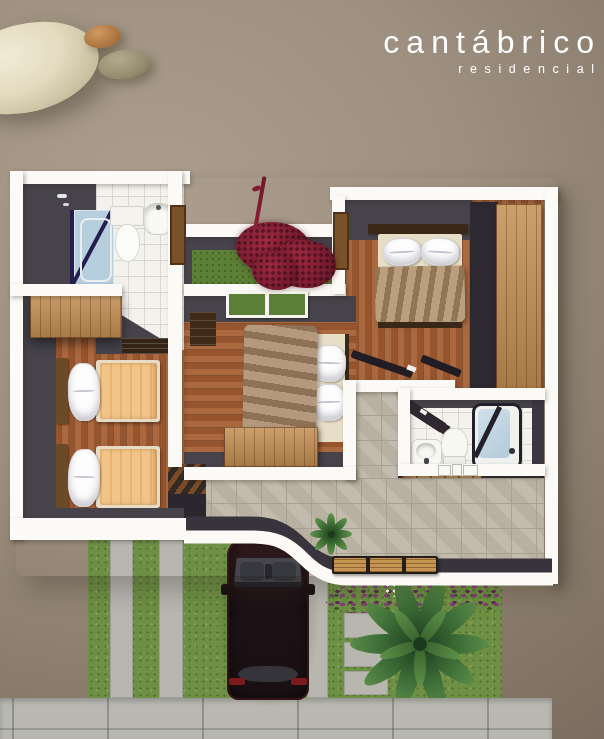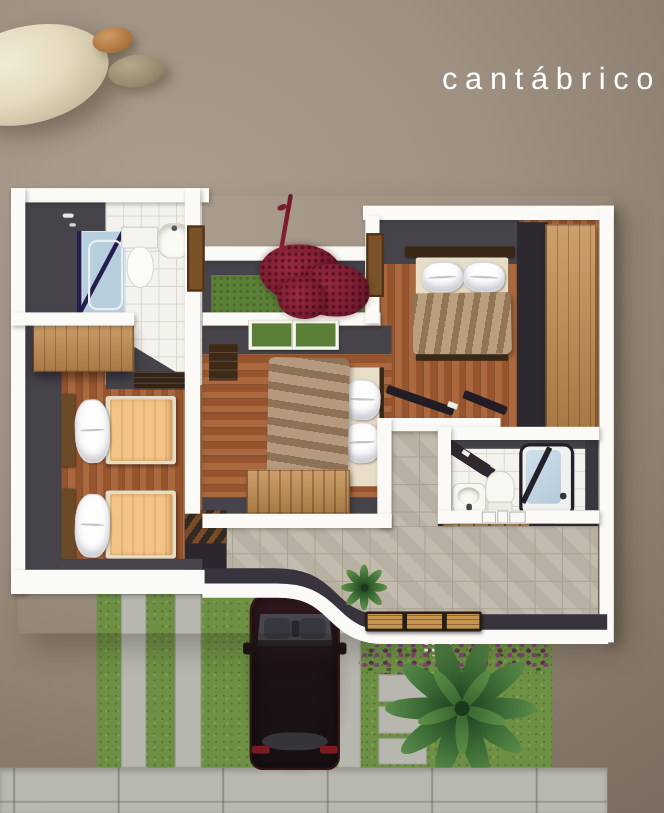--- a/index.html
+++ b/index.html
@@ -42,21 +42,21 @@
     transform-origin:0 50%;background:linear-gradient(90deg,#1c3a1e,#3c6c36 55%,#5a8c49);}
   .frond.sm{height:8px;margin-top:-4px;background:linear-gradient(90deg,#1f401f,#417336 55%,#629350);}
   .frond.lite{background:linear-gradient(90deg,#35602c,#5e9048);}
   .blob{position:absolute;border-radius:48% 52% 45% 55%;
     background:radial-gradient(rgba(40,5,15,.5) 1.5px,transparent 2px),
                radial-gradient(circle at 40% 40%,#9c2a40,#7a1c30 60%,#581424 90%);
     background-size:6px 6px,auto;box-shadow:0 0 6px rgba(60,10,20,.45);}
   .wslab{position:absolute;top:2px;height:14px;background-color:#c59551;
     background-image:repeating-linear-gradient(0deg,rgba(60,30,5,.4) 0 1px,transparent 1px 4px);border-radius:1px;}
   .brand{position:absolute;top:24px;right:10px;text-align:right;color:#ffffff;}
-  .brand-name{font-size:28px;letter-spacing:7px;margin-right:-7px;font-weight:normal;margin-top:32px;}
+  .brand-name{font-size:32px;letter-spacing:7px;margin-right:-7px;font-weight:normal;}
   .brand-tagline{font-size:12.5px;letter-spacing:7.6px;margin-right:-7.6px;margin-top:1px;}
 </style>
 </head>
 <body>
 
 <div class="canvas">
 
   <div class="grp">
     <div class="a grass" style="left:88px;top:538px;width:258px;height:162px;"></div>
     <div class="a grass" style="left:330px;top:580px;width:172px;height:120px;"></div>
@@ -281,15 +281,16 @@
     <div class="a" style="left:-48px;top:24px;width:148px;height:88px;border-radius:50%;transform:rotate(-14deg);
       background:radial-gradient(ellipse at 38% 32%,#f1ebd6 0%,#e3dabf 45%,#c9bfa0 75%,#b0a689 100%);box-shadow:10px 12px 20px rgba(55,45,30,.38);"></div>
     <div class="a" style="left:84px;top:25px;width:37px;height:23px;border-radius:50%;transform:rotate(-9deg);
       background:radial-gradient(ellipse at 40% 30%,#cf9a62,#a8713d 70%,#7e5230);box-shadow:4px 5px 8px rgba(55,45,30,.35);"></div>
     <div class="a" style="left:98px;top:50px;width:52px;height:29px;border-radius:50%;transform:rotate(-7deg);
       background:radial-gradient(ellipse at 40% 30%,#b4a98c,#948a6d 65%,#6f6750);box-shadow:5px 6px 10px rgba(55,45,30,.35);"></div>
   </div>
 
   <div class="brand">
     <div class="brand-name">cantábrico</div>
+    <div class="brand-tagline">residencial</div>
   </div>
 
 </div>
 
 </body></html>

